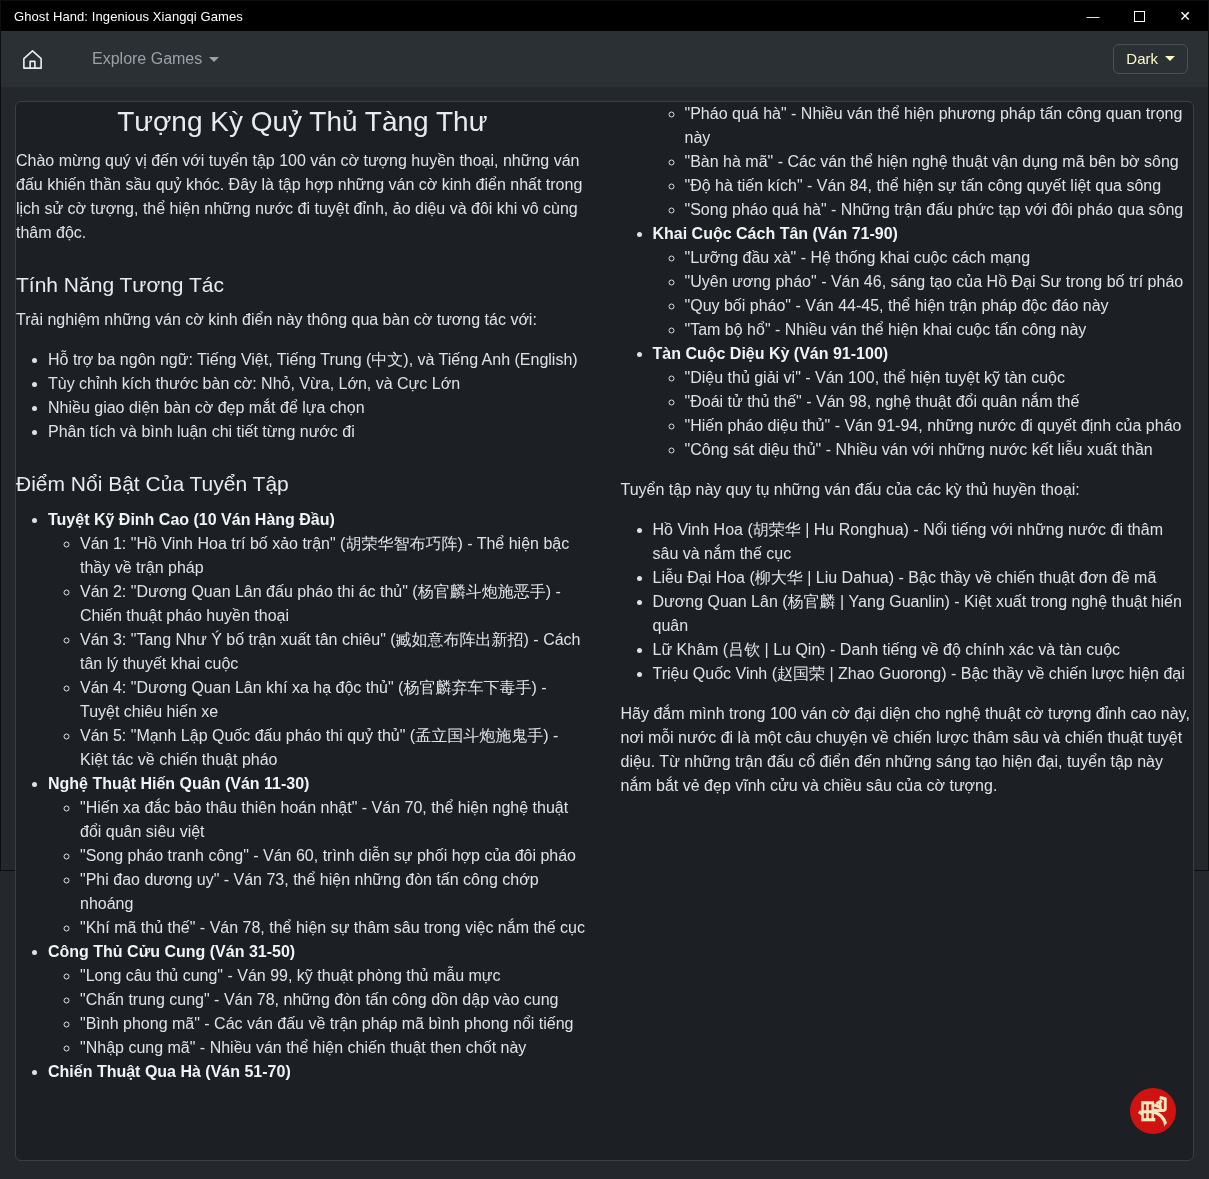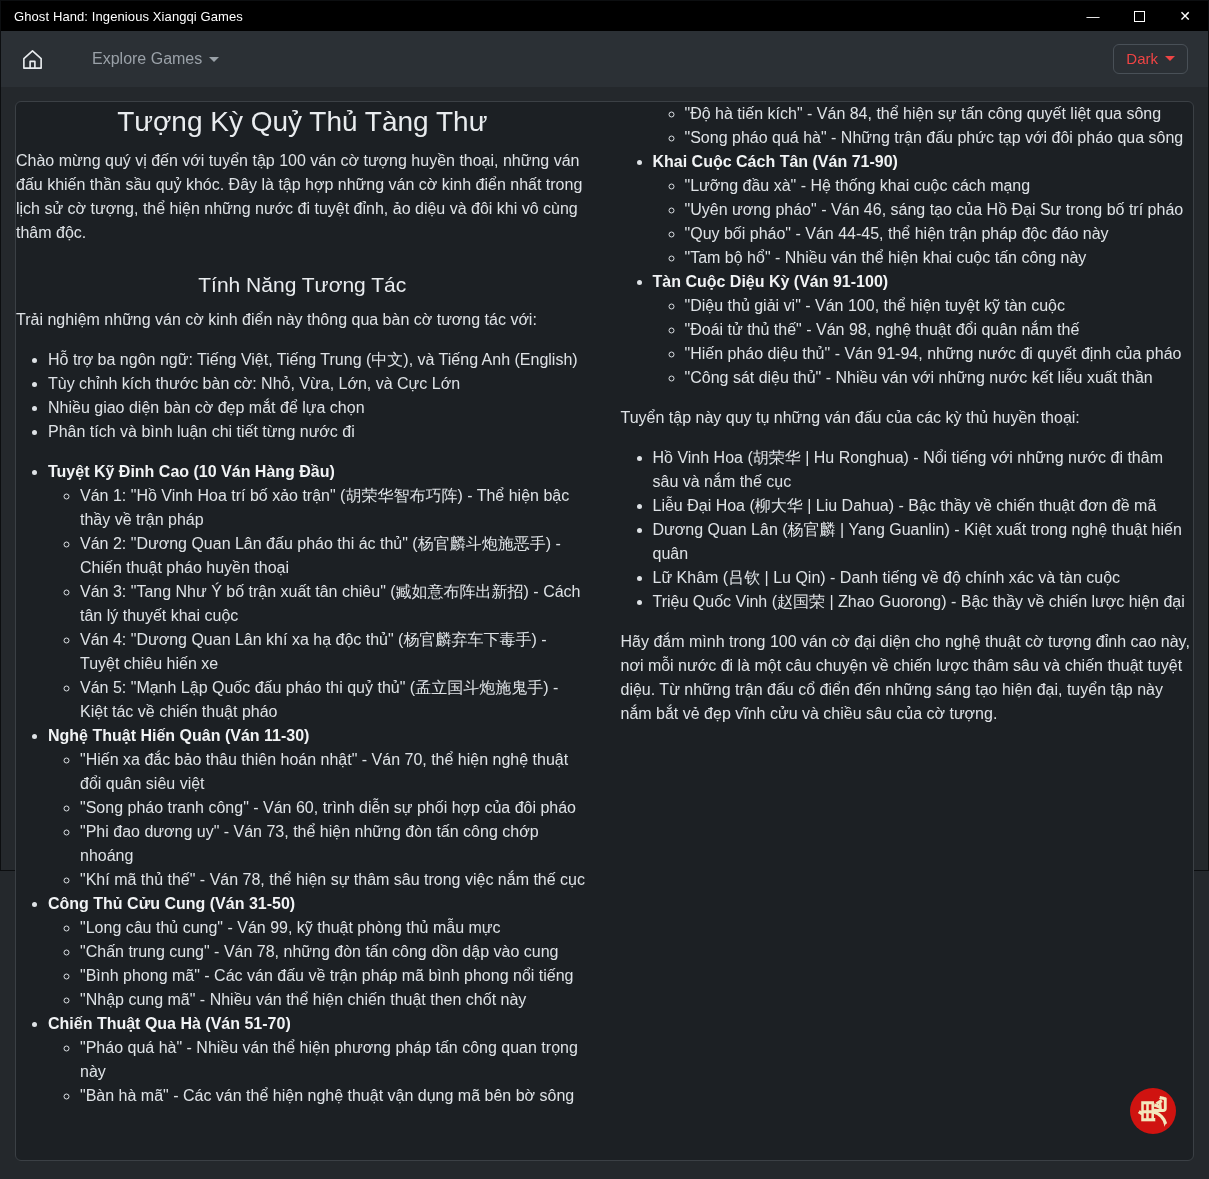--- a/index.html
+++ b/index.html
@@ -34,21 +34,21 @@
   }
   .home-link { display: flex; align-items: center; margin-right: 48px; }
   .nav-item { display: flex; align-items: center; color: #9aa1a8; font-size: 16px; cursor: pointer; }
   .caret {
     display: inline-block; margin-left: 7px;
     border-left: 5px solid transparent; border-right: 5px solid transparent;
     border-top: 5px solid currentColor;
   }
   .theme-btn {
     margin-left: auto; display: flex; align-items: center;
-    background: transparent; color: #ef4444;
+    background: transparent; color: #fef9c3;
     border: 1px solid #495057; border-radius: 6px;
     font-size: 15px; padding: 5px 12px 6px 12px; cursor: pointer;
     font-family: inherit;
   }
 
   
   .page { flex: 1 1 auto; padding: 14px; }
   .card {
     position: relative;
     height: 1060px;
@@ -65,21 +65,21 @@
   h1.doc-title {
     font-size: 28px; font-weight: 500; color: #e9ecef;
     text-align: center; margin: 2px 0 10px 0; line-height: 1.25;
   }
   h2.doc-subtitle {
     font-size: 23px; font-weight: 500; color: #e9ecef;
     text-align: center; margin: 0 0 18px 0; line-height: 1.3;
   }
   h3.section-heading {
     font-size: 21px; font-weight: 500; color: #e9ecef;
-    margin: 26px 0 10px 0; line-height: 1.3; text-align: center;
+    margin: 26px 0 10px 0; line-height: 1.3;
   }
   p { margin: 0 0 16px 0; }
   ul.lvl1 { margin: 0 0 16px 0; padding-left: 32px; list-style: disc; }
   ul.lvl2 { margin: 0; padding-left: 32px; list-style: circle; }
   li.leaf { break-inside: avoid; }
   .cat { font-weight: bold; color: #f1f3f5; }
   p.closing { margin-bottom: 0; }
 
   
   .seal {
@@ -141,20 +141,21 @@
 
         <h3 class="section-heading">Tính Năng Tương Tác</h3>
         <p>Trải nghiệm những ván cờ kinh điển này thông qua bàn cờ tương tác với:</p>
         <ul class="lvl1">
           <li class="leaf">Hỗ trợ ba ngôn ngữ: Tiếng Việt, Tiếng Trung (中文), và Tiếng Anh (English)</li>
           <li class="leaf">Tùy chỉnh kích thước bàn cờ: Nhỏ, Vừa, Lớn, và Cực Lớn</li>
           <li class="leaf">Nhiều giao diện bàn cờ đẹp mắt để lựa chọn</li>
           <li class="leaf">Phân tích và bình luận chi tiết từng nước đi</li>
         </ul>
 
+        <h3 class="section-heading">Điểm Nổi Bật Của Tuyển Tập</h3>
         <ul class="lvl1">
 
           <li>
             <span class="cat">Tuyệt Kỹ Đỉnh Cao (10 Ván Hàng Đầu)</span>
             <ul class="lvl2">
               <li class="leaf">Ván 1: "Hồ Vinh Hoa trí bố xảo trận" (胡荣华智布巧阵) - Thể hiện bậc thầy về trận pháp</li>
               <li class="leaf">Ván 2: "Dương Quan Lân đấu pháo thi ác thủ" (杨官麟斗炮施恶手) - Chiến thuật pháo huyền thoại</li>
               <li class="leaf">Ván 3: "Tang Như Ý bố trận xuất tân chiêu" (臧如意布阵出新招) - Cách tân lý thuyết khai cuộc</li>
               <li class="leaf">Ván 4: "Dương Quan Lân khí xa hạ độc thủ" (杨官麟弃车下毒手) - Tuyệt chiêu hiến xe</li>
               <li class="leaf">Ván 5: "Mạnh Lập Quốc đấu pháo thi quỷ thủ" (孟立国斗炮施鬼手) - Kiệt tác về chiến thuật pháo</li>

